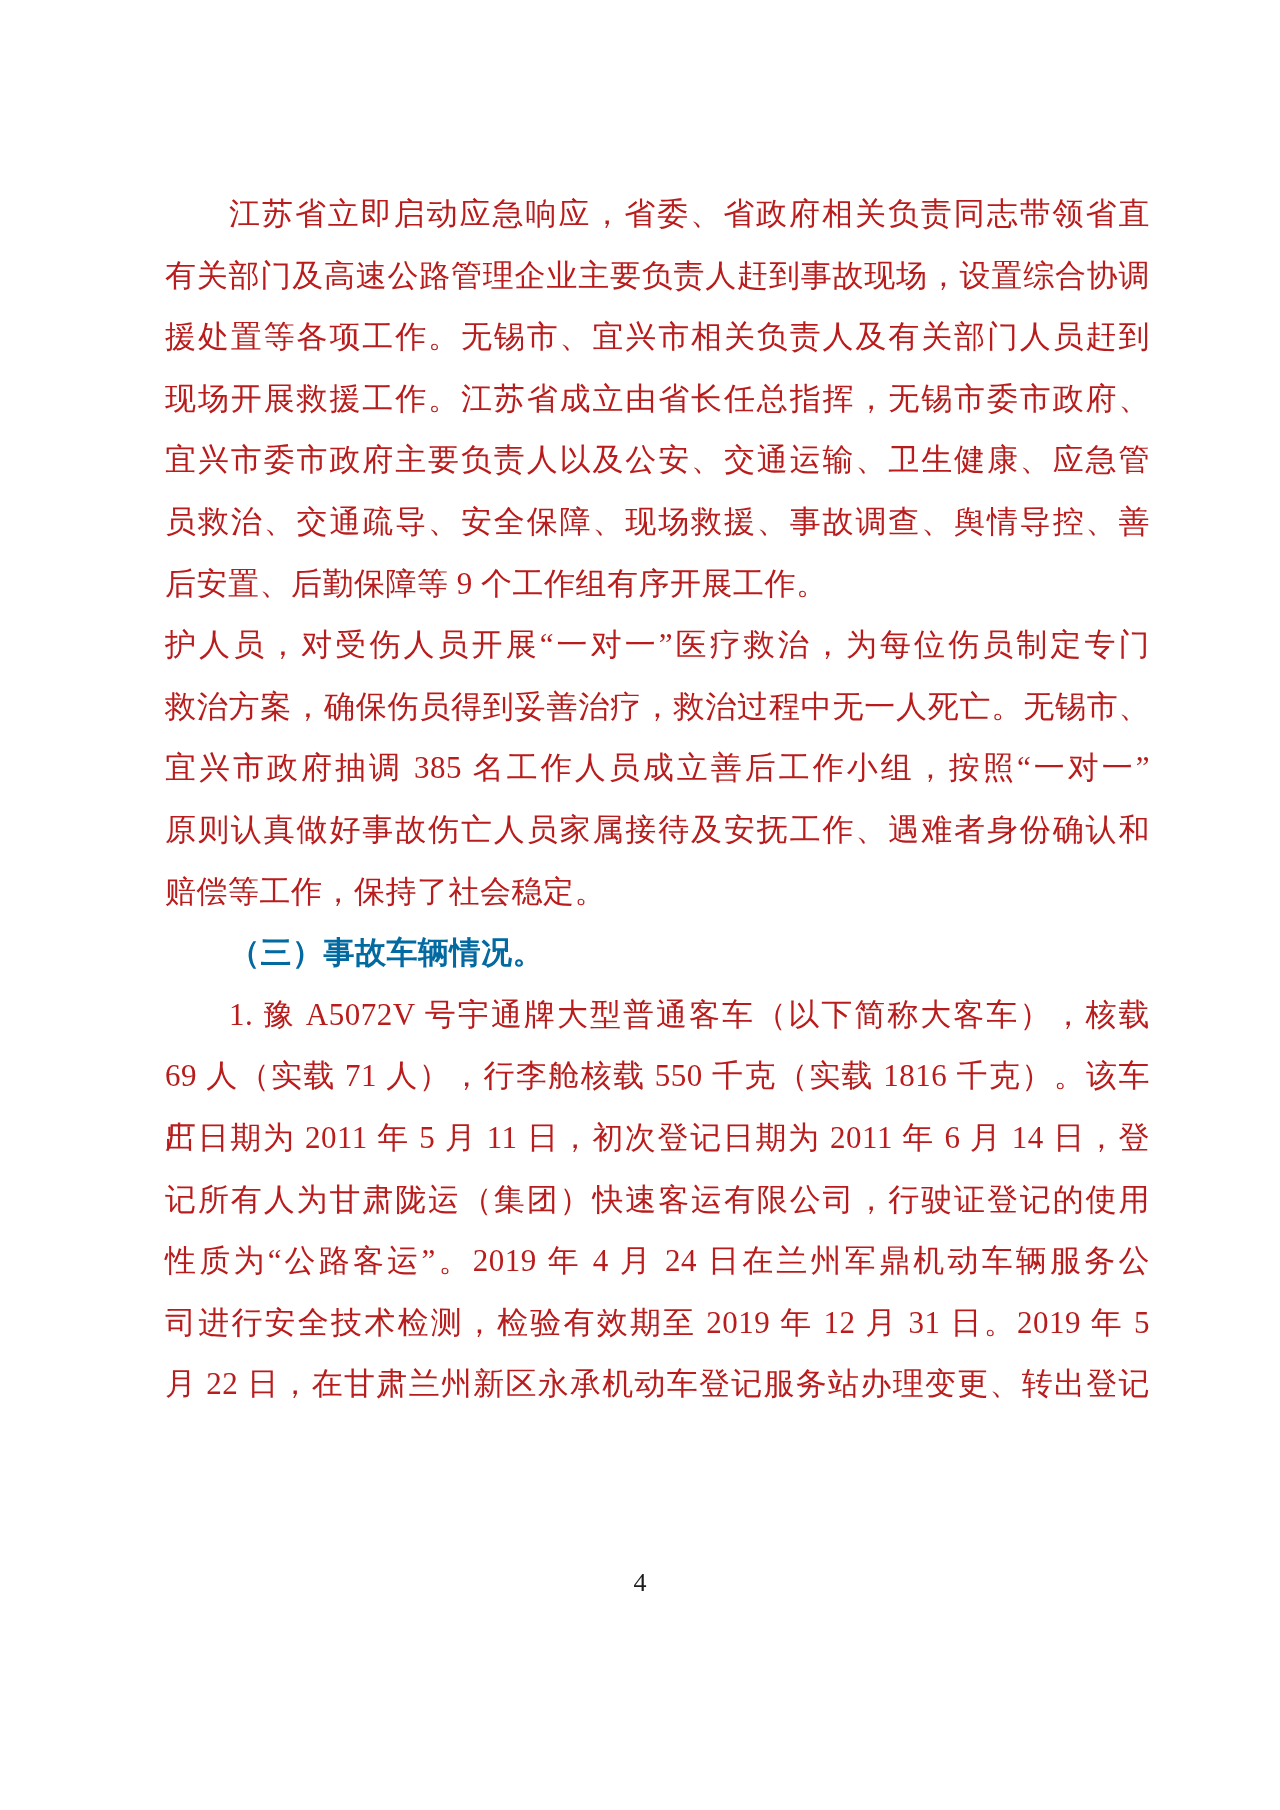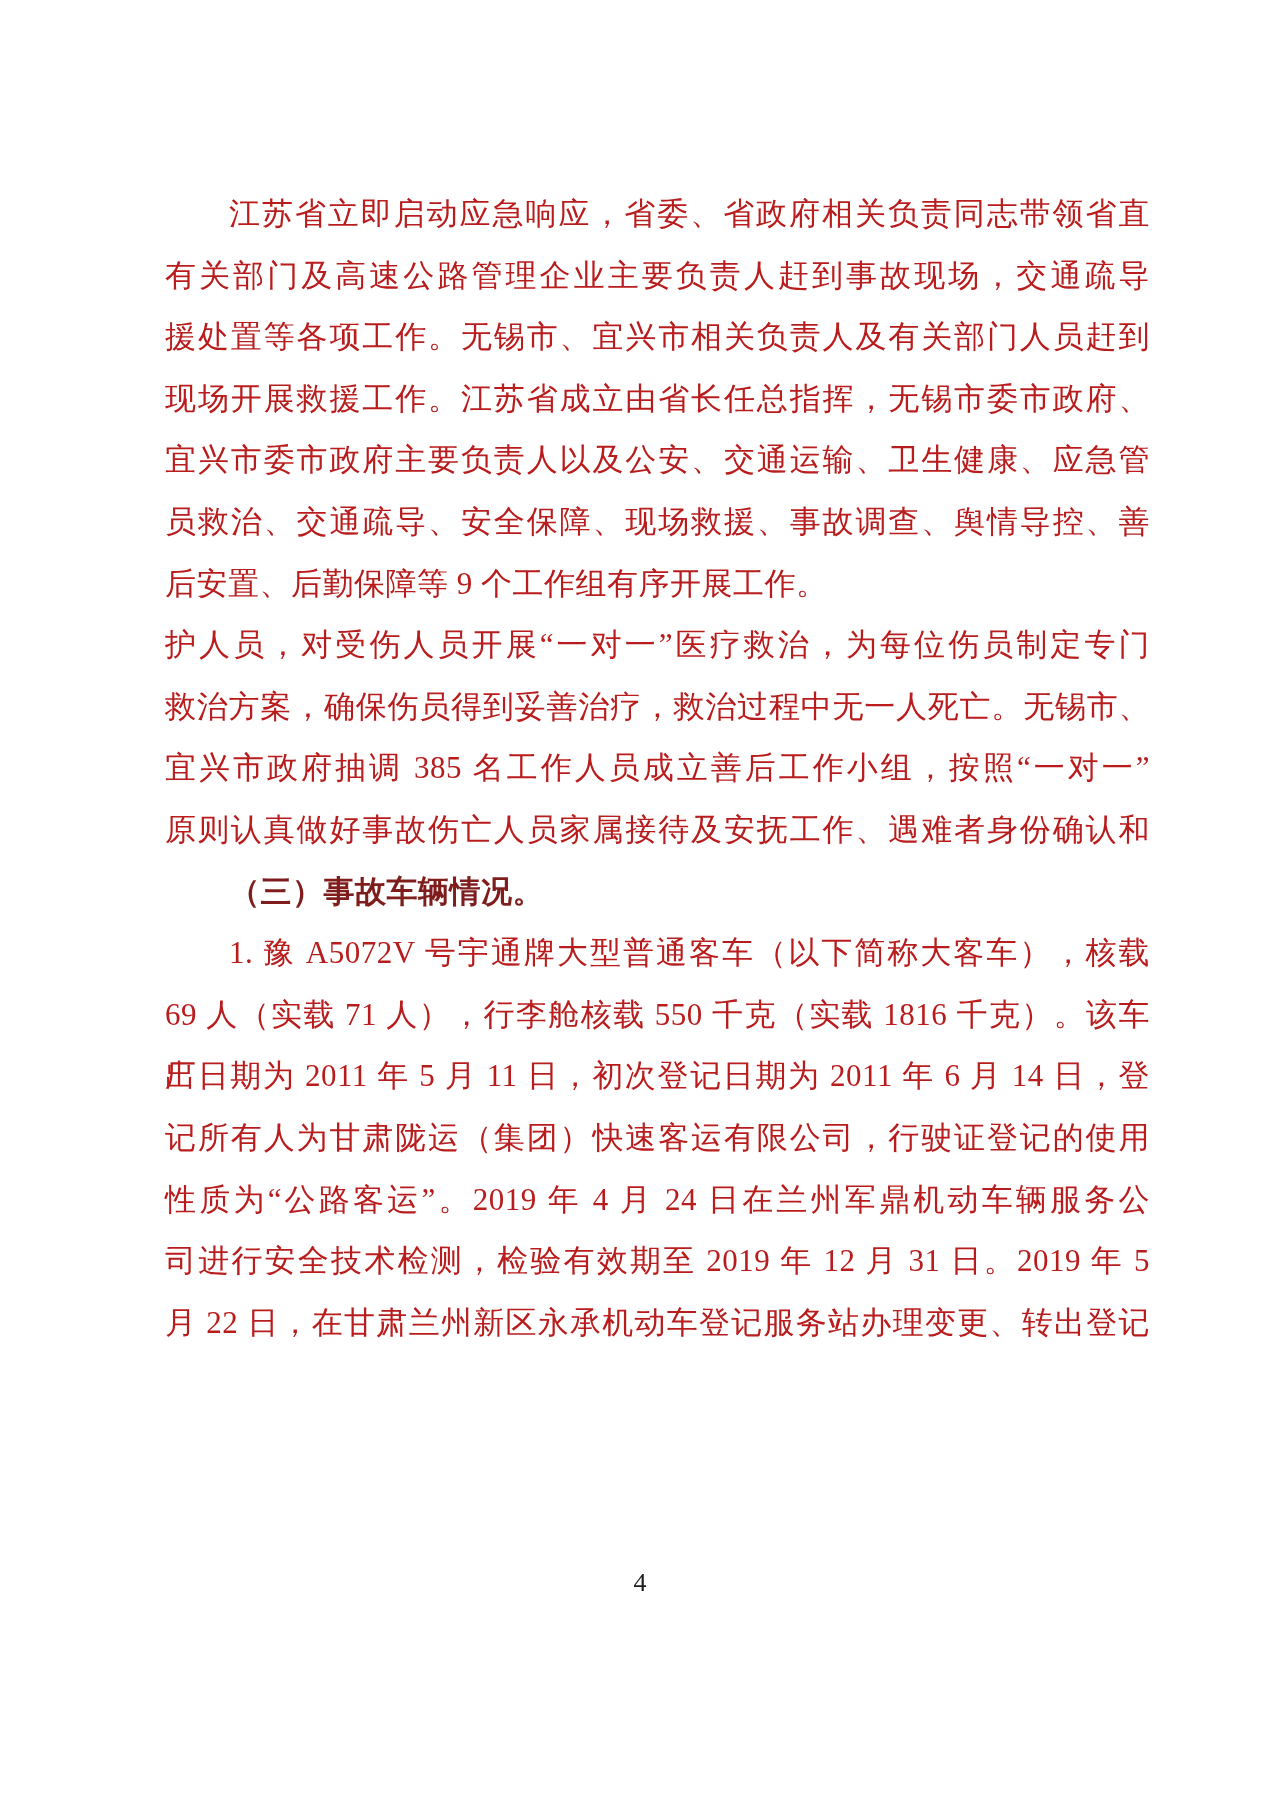--- a/index.html
+++ b/index.html
@@ -32,52 +32,53 @@
   .fill {
     text-align: justify;
     text-align-last: justify;
   }
   .indent {
     text-indent: 64px;
   }
   .heading {
     font-family: "Liberation Sans", "DejaVu Sans", sans-serif;
     font-weight: 700;
-    color: #7f1d1d;
+    color: #0369a1;
   }
   .page-number {
     position: absolute;
     left: 0;
     top: 1570px;
     width: 1280px;
     text-align: center;
     font-family: "Liberation Serif", "DejaVu Serif", serif;
     font-size: 26px;
     line-height: 1;
     color: #1c1c1c;
   }
 </style>
 </head>
 <body>
 
 <div class="page">
   <div class="text-col">
 
     <div class="ln indent fill">江苏省立即启动应急响应，省委、省政府相关负责同志带领省直</div>
-    <div class="ln fill">有关部门及高速公路管理企业主要负责人赶到事故现场，交通疏导</div>
+    <div class="ln fill">有关部门及高速公路管理企业主要负责人赶到事故现场，设置综合协调</div>
     <div class="ln fill">援处置等各项工作。无锡市、宜兴市相关负责人及有关部门人员赶到</div>
     <div class="ln fill">现场开展救援工作。江苏省成立由省长任总指挥，无锡市委市政府、</div>
     <div class="ln fill">宜兴市委市政府主要负责人以及公安、交通运输、卫生健康、应急管</div>
     <div class="ln fill">员救治、交通疏导、安全保障、现场救援、事故调查、舆情导控、善</div>
     <div class="ln">后安置、后勤保障等 9 个工作组有序开展工作。</div>
 
     <div class="ln fill">护人员，对受伤人员开展“一对一”医疗救治，为每位伤员制定专门</div>
     <div class="ln fill">救治方案，确保伤员得到妥善治疗，救治过程中无一人死亡。无锡市、</div>
     <div class="ln fill">宜兴市政府抽调 385 名工作人员成立善后工作小组，按照“一对一”</div>
     <div class="ln fill">原则认真做好事故伤亡人员家属接待及安抚工作、遇难者身份确认和</div>
+    <div class="ln">赔偿等工作，保持了社会稳定。</div>
 
     <div class="ln indent heading">（三）事故车辆情况。</div>
 
     <div class="ln indent fill">1. 豫 A5072V 号宇通牌大型普通客车（以下简称大客车），核载</div>
     <div class="ln fill">69 人（实载 71 人），行李舱核载 550 千克（实载 1816 千克）。该车出</div>
     <div class="ln fill">厂日期为 2011 年 5 月 11 日，初次登记日期为 2011 年 6 月 14 日，登</div>
     <div class="ln fill">记所有人为甘肃陇运（集团）快速客运有限公司，行驶证登记的使用</div>
     <div class="ln fill">性质为“公路客运”。2019 年 4 月 24 日在兰州军鼎机动车辆服务公</div>
     <div class="ln fill">司进行安全技术检测，检验有效期至 2019 年 12 月 31 日。2019 年 5</div>
     <div class="ln fill">月 22 日，在甘肃兰州新区永承机动车登记服务站办理变更、转出登记</div>

